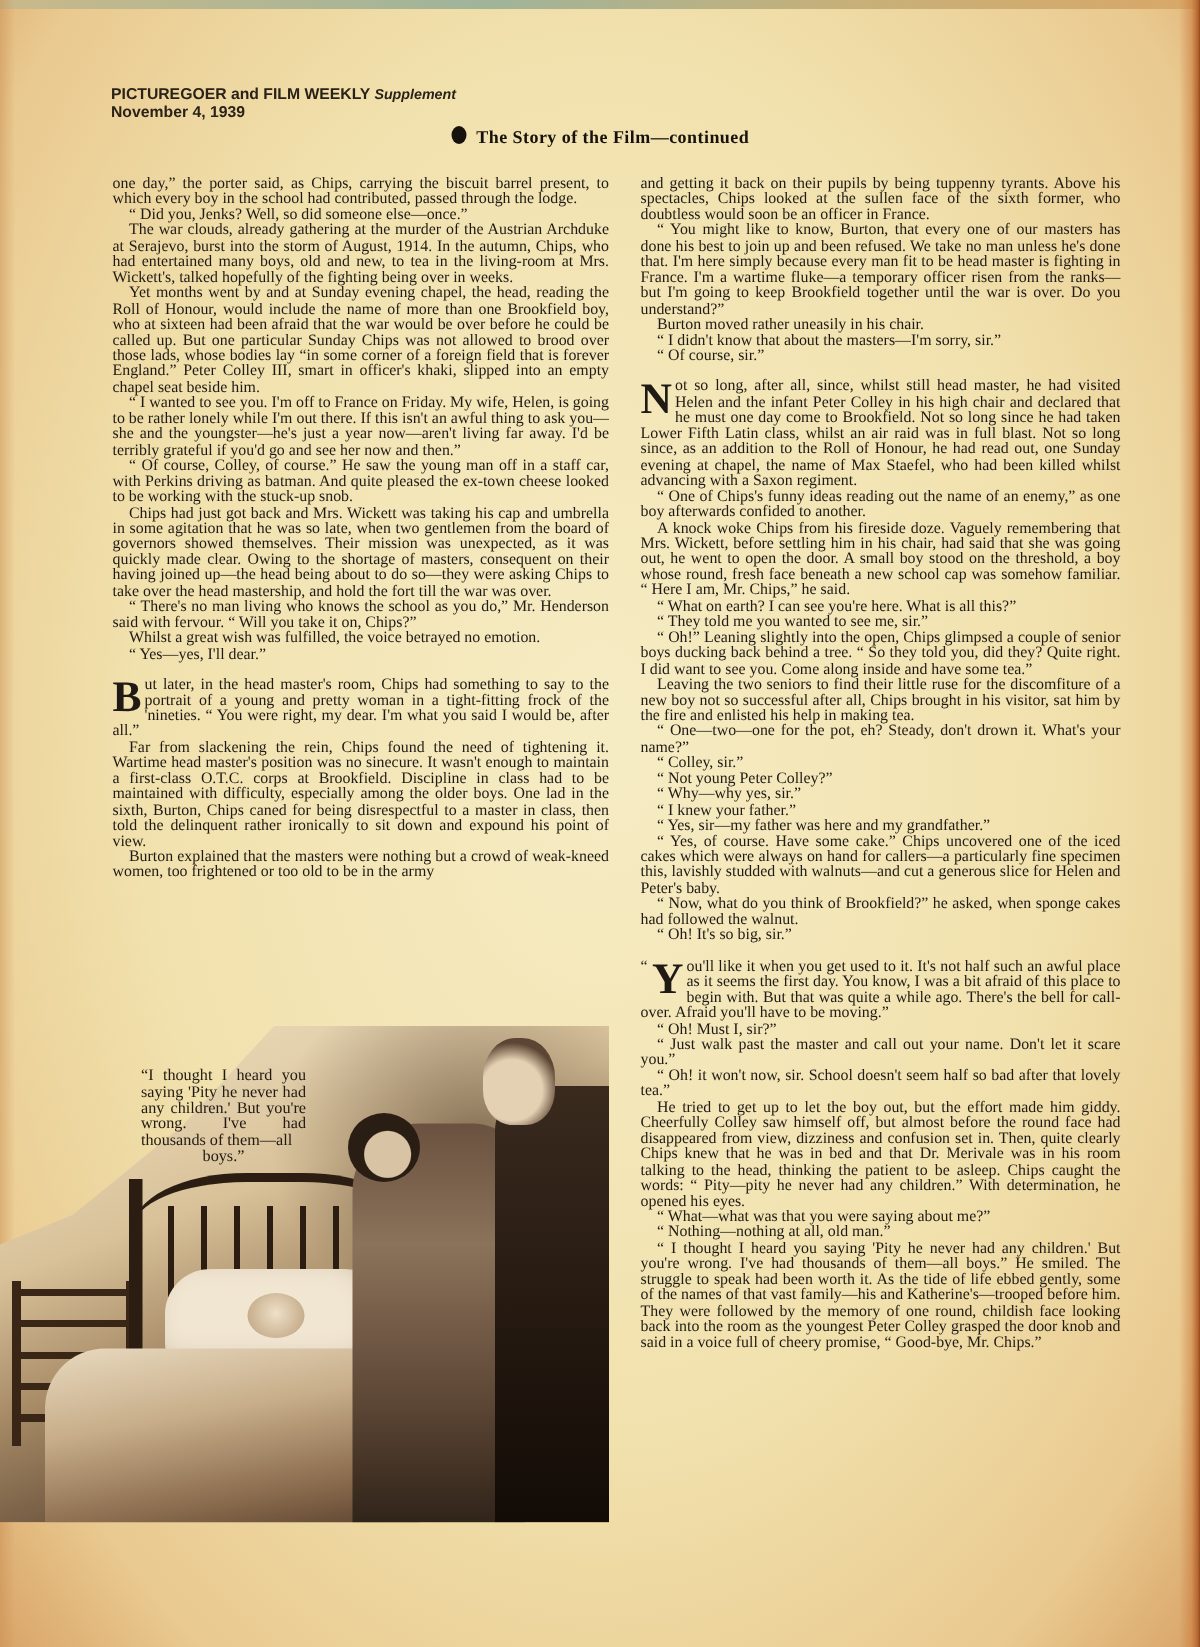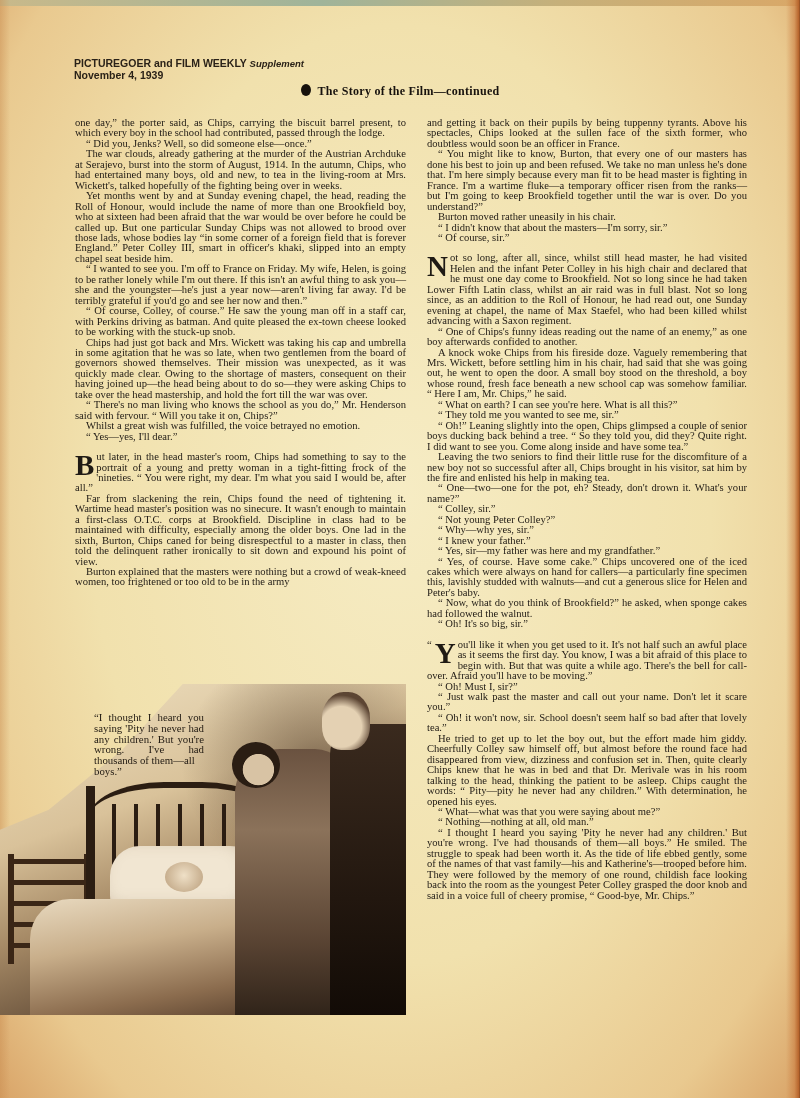--- a/index.html
+++ b/index.html
@@ -50,21 +50,21 @@
     float: left; font-size: 29px; line-height: 22px; font-weight: bold;
     margin: 2px 2px -2px 0; padding: 0; text-indent: 0;
   }
   .quote-open { float: left; font-size: 10.6px; margin-right: 3px; }
   .caption {
     position: absolute; left: 94px; top: 684px; width: 110px;
     font-size: 10.8px; line-height: 10.8px; text-align: justify;
     color: #211a12;
     margin-top: 28px;
   }
-  .caption .last { display: block; text-align: left; }
+  .caption .last { display: block; text-align: center; }
   
   .photo {
     position: absolute; left: 0; top: 684px; width: 406px; height: 331px;
     overflow: hidden;
     clip-path: polygon(45% 0, 100% 0, 100% 100%, 0 100%, 0 44%, 12% 38%, 30% 20%);
     background: linear-gradient(160deg, #efe1c2 0%, #d9c29a 35%, #a68a66 55%, #5a4431 80%, #2a1c12 100%);
   }
   .photo .wall-shadow { position:absolute; left:180px; top:0; width:226px; height:200px;
     background: radial-gradient(ellipse at 60% 40%, rgba(70,50,35,.55), rgba(70,50,35,0) 70%); }
   .photo .headboard { position:absolute; left:88px; top:98px; width:190px; height:120px;

